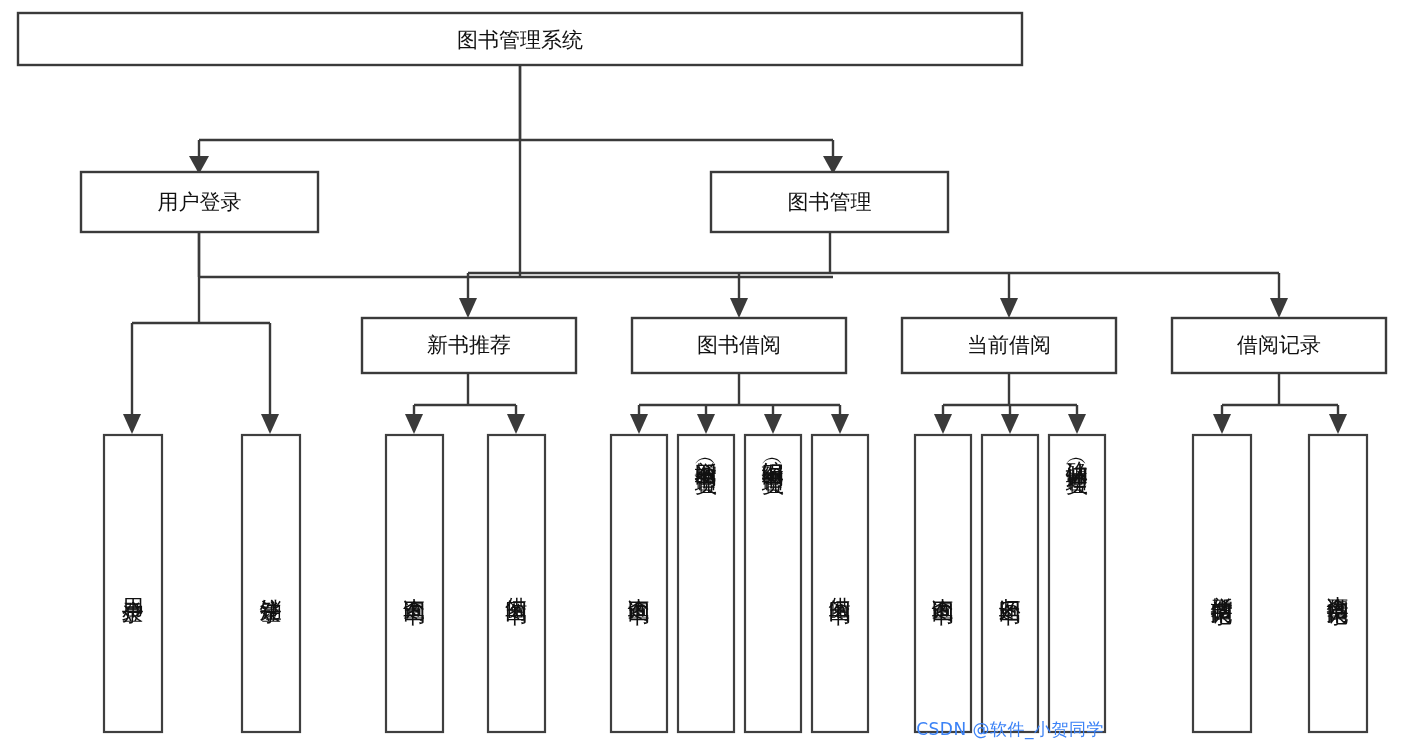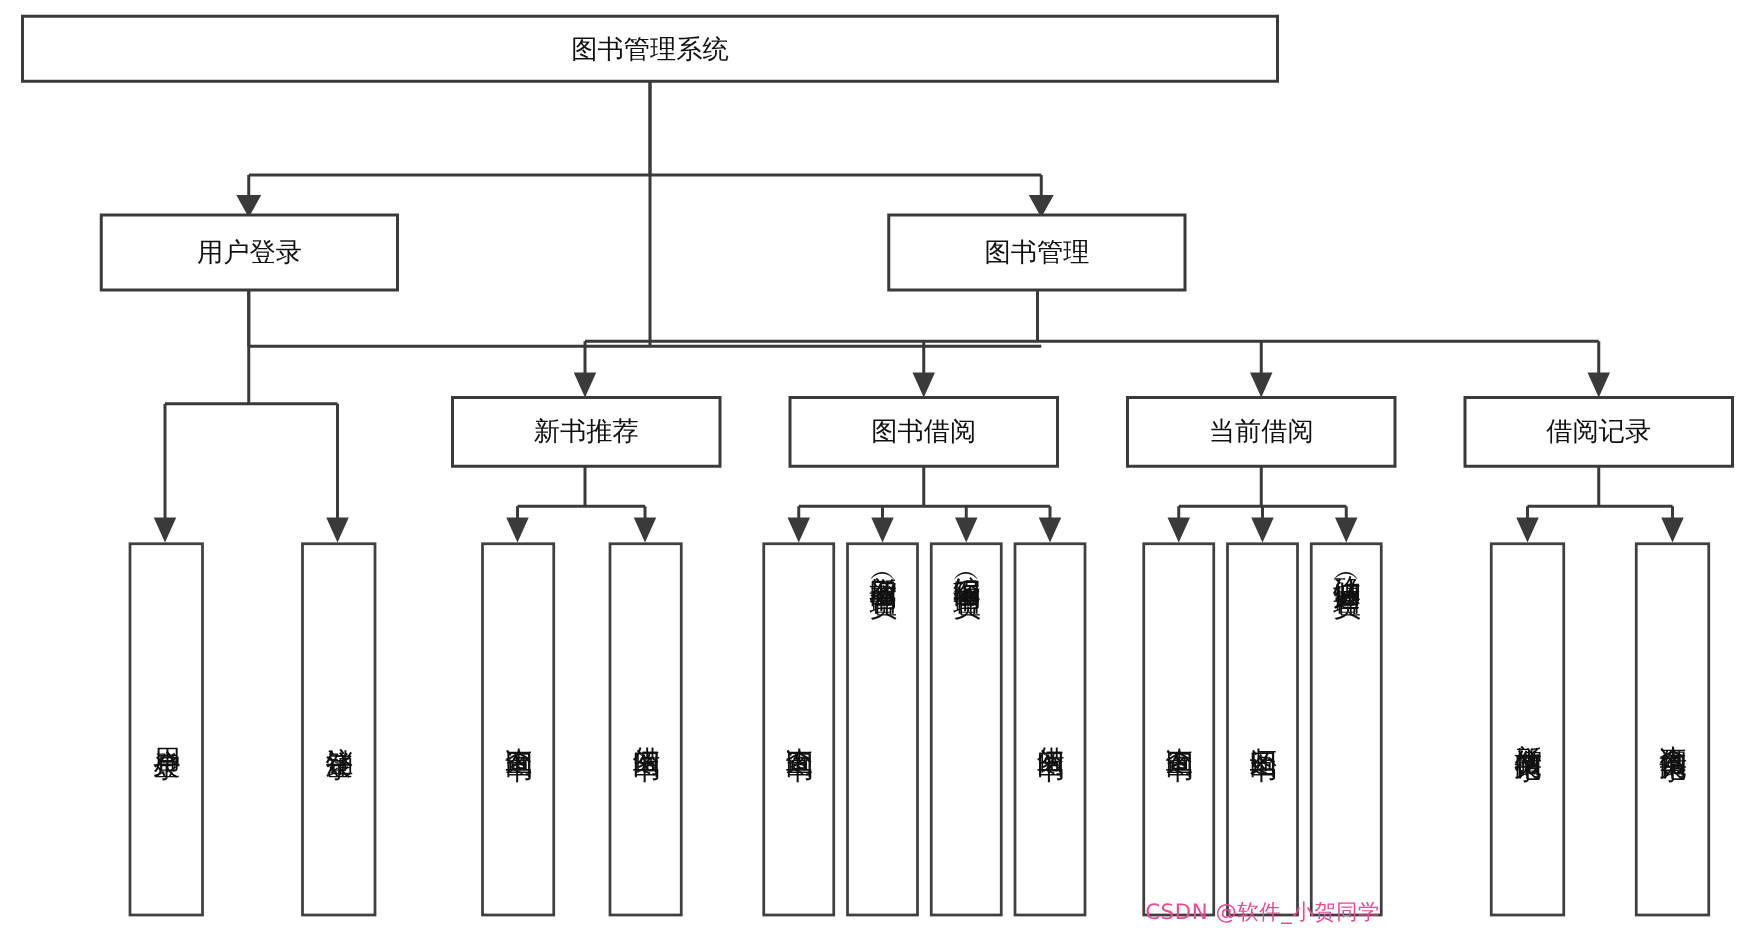--- a/index.html
+++ b/index.html
@@ -72,21 +72,21 @@
     color: #111111;
     letter-spacing: 2px;
     white-space: nowrap;
   }
   .watermark {
     position: absolute;
     right: 8px;
     bottom: 6px;
     font-family: "DejaVu Sans", "Liberation Sans", sans-serif;
     font-size: 17px;
-    color: #ec4899;
+    color: #3b82f6;
     letter-spacing: 0.5px;
     white-space: nowrap;
   }
 </style>
 </head>
 <body>
 
 <div id="diagram-root">
 
   <svg id="tree-svg" viewBox="0 0 1405 747">

